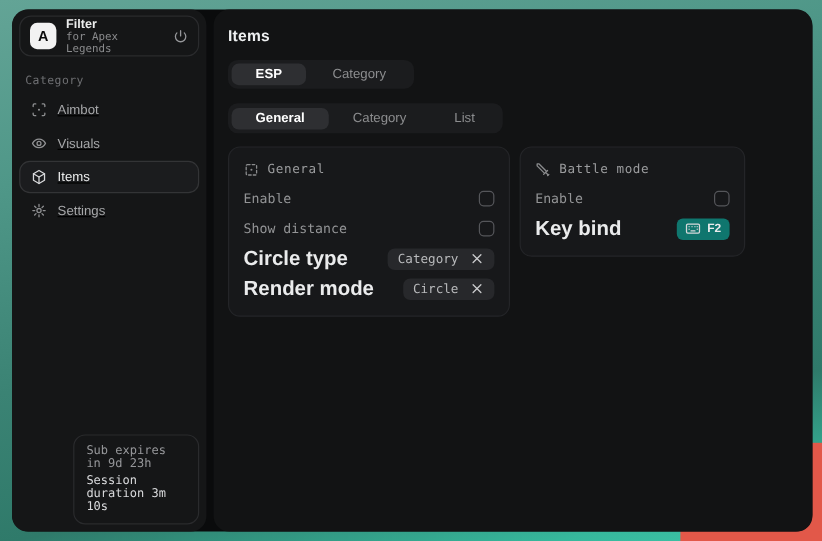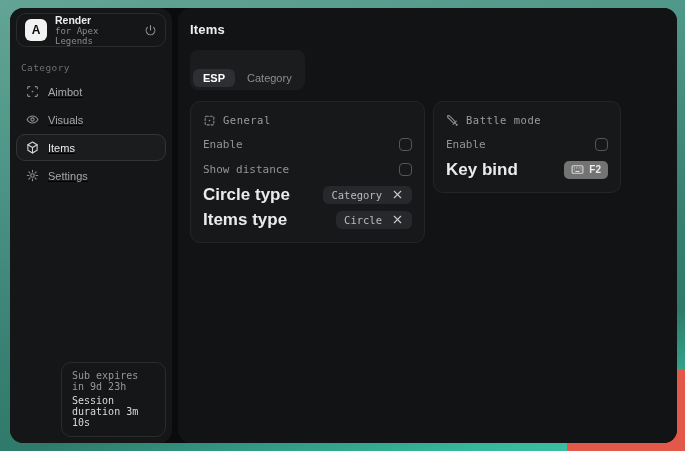--- a/index.html
+++ b/index.html
@@ -44,58 +44,58 @@
     border:1px solid #2a2b2d; border-radius:10px; padding:7px 10px 8px;margin-left:45px; }
   .sf-line1 { font-size:10px; color:#96979a; }
   .sf-line2 { font-size:10px; color:#d9dadc; margin-top:3px; }
 
   
   .main { flex:1; margin-left:6px; background:#121314; border-radius:13px;
     padding:14px 12px; position:relative; }
   .page-title { font-size:13px; font-weight:bold; color:#eef0f1; letter-spacing:.2px; }
   .tab-group { display:inline-flex; background:#1b1c1e; border-radius:8px; padding:3px; gap:2px; }
   .tg1 { margin-top:13px; } .tg2 { margin-top:12px; display:block; width:max-content; }
-  .tab { padding:3px 10px; border-radius:6px; font-size:11px; color:#8c8d8f; cursor:pointer;
-    background:transparent; border:none; font-family:"Liberation Sans", sans-serif;margin-top:16px; }
+  .tab { padding:3px 20px; border-radius:6px; font-size:11px; color:#8c8d8f; cursor:pointer;
+    background:transparent; border:none; font-family:"Liberation Sans", sans-serif; }
   .tab.active { background:#2e2f32; color:#ffffff; font-weight:bold; }
 
   .panels { display:flex; gap:8px; margin-top:11px; align-items:flex-start; }
   .panel { background:#17181a; border:1px solid #242528; border-radius:10px;
     padding:9px 12px 10px; }
   .panel.p0 { width:235px; } .panel.p1 { width:188px; }
   .panel-head { display:flex; align-items:center; gap:7px; height:18px; margin-bottom:3px; }
   .panel-head .ph-ic { color:#8a8b8d; display:flex; }
   .panel-title { font-size:10.5px; color:#9b9c9e; letter-spacing:.5px; }
   .rowc { display:flex; align-items:center; justify-content:space-between; height:25px; }
   .lbl-dim { font-size:11px; color:#939496; }
   .lbl-strong { font-size:17px; font-weight:bold; color:#eaebec; }
   .checkbox { width:13px; height:13px; border:1.5px solid #55565a; border-radius:4px;
     background:transparent; cursor:pointer; }
   .select-badge { display:flex; align-items:center; gap:9px; background:#27282b;
     border-radius:6px; padding:2.5px 8px; cursor:pointer; }
   .select-val { font-size:10.5px; color:#b9babc; }
   .x-btn { color:#c9cacc; display:flex; cursor:pointer; }
-  .key-badge { display:flex; align-items:center; gap:5px; background:#737373;
+  .key-badge { display:flex; align-items:center; gap:5px; background:#0f766e;
     border-radius:5px; padding:2.5px 7px; cursor:pointer; }
   .key-ic { color:#d8d9db; display:flex; }
   .key-val { font-size:10px; font-weight:bold; color:#eaebec; }
 </style>
 </head>
 <body>
 
 <div class="bg-base"></div>
 <div class="bg-red"></div>
 
 <div class="shell">
 
   <div class="sidebar">
     <div class="account">
       <div class="logo">A</div>
       <div class="acc-text">
-        <div class="acc-name">Render</div>
+        <div class="acc-name">Filter</div>
         <div class="acc-sub mono">for Apex Legends</div>
       </div>
       <div class="icon-btn" id="header-icon">
           <svg width="13" height="13" viewBox="0 0 24 24" fill="none" stroke="currentColor" stroke-width="2" stroke-linecap="round" stroke-linejoin="round">
             <path d="M12 3v8"></path>
             <path d="M17.7 6.3a8 8 0 1 1-11.4 0"></path>
           </svg>
         </div>
     </div>
 
@@ -148,20 +148,21 @@
       <div class="sf-line2 mono">Session duration 3m 10s</div>
     </div>
   </div>
 
   <div class="main">
     <div class="page-title">Items</div>
     <div class="tab-group tg1" id="mode-tabs">
         <button class="tab active">ESP</button>
         <button class="tab">Category</button>
       </div>
+    <div class="tab-group tg2" id="sub-tabs"><button class="tab active">General</button><button class="tab">Category</button><button class="tab">List</button></div>
     <div class="panels" id="panels">
         <div class="panel p0">
           <div class="panel-head">
             <span class="ph-ic">
               <svg width="13" height="13" viewBox="0 0 24 24" fill="none" stroke="currentColor" stroke-width="2" stroke-linecap="round" stroke-linejoin="round">
                 <rect x="4" y="4" width="16" height="16" rx="2" stroke-dasharray="4 3.2"></rect>
                 <circle cx="12" cy="12" r="1.6" fill="currentColor" stroke="none"></circle>
               </svg>
             </span>
             <span class="panel-title mono">General</span>
@@ -180,21 +181,21 @@
               <span class="select-val mono">Category</span>
               <span class="x-btn">
                 <svg width="13" height="13" viewBox="0 0 24 24" fill="none" stroke="currentColor" stroke-width="2" stroke-linecap="round" stroke-linejoin="round">
                   <path d="M18 6 6 18"></path>
                   <path d="M6 6l12 12"></path>
                 </svg>
               </span>
             </div>
           </div>
           <div class="rowc">
-            <span class="lbl-strong">Items type</span>
+            <span class="lbl-strong">Render mode</span>
             <div class="select-badge">
               <span class="select-val mono">Circle</span>
               <span class="x-btn">
                 <svg width="13" height="13" viewBox="0 0 24 24" fill="none" stroke="currentColor" stroke-width="2" stroke-linecap="round" stroke-linejoin="round">
                   <path d="M18 6 6 18"></path>
                   <path d="M6 6l12 12"></path>
                 </svg>
               </span>
             </div>
           </div>

